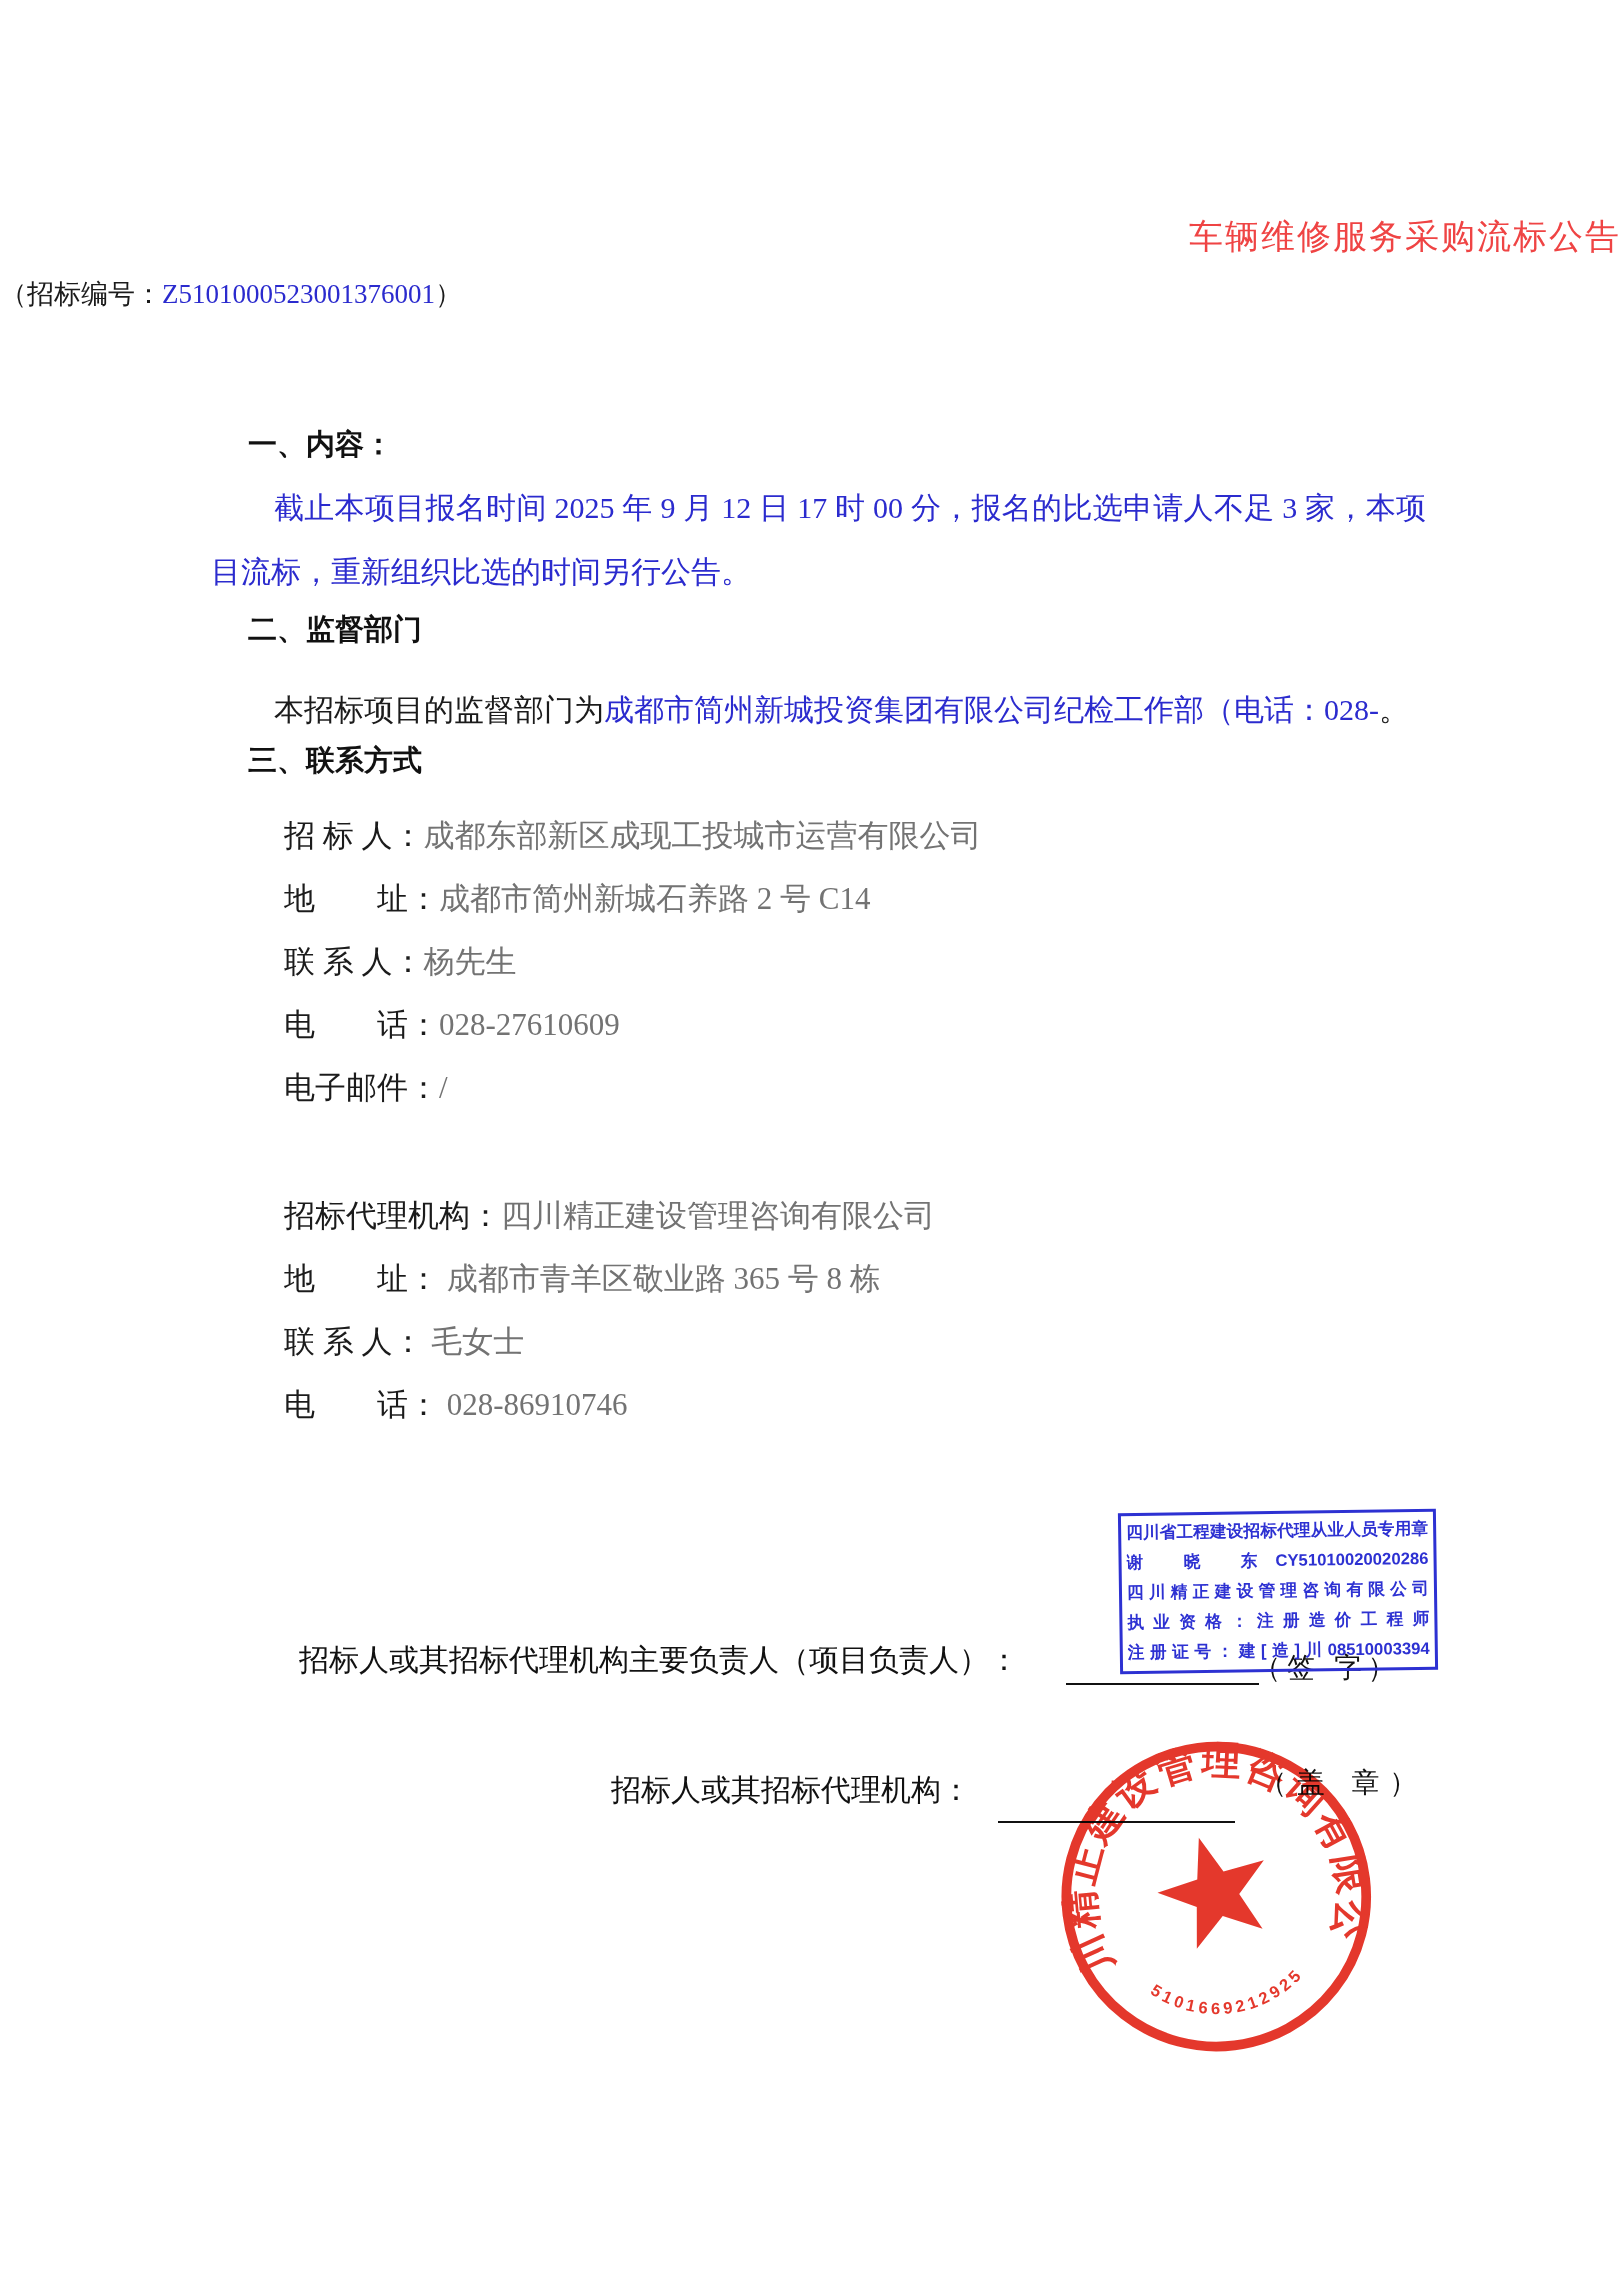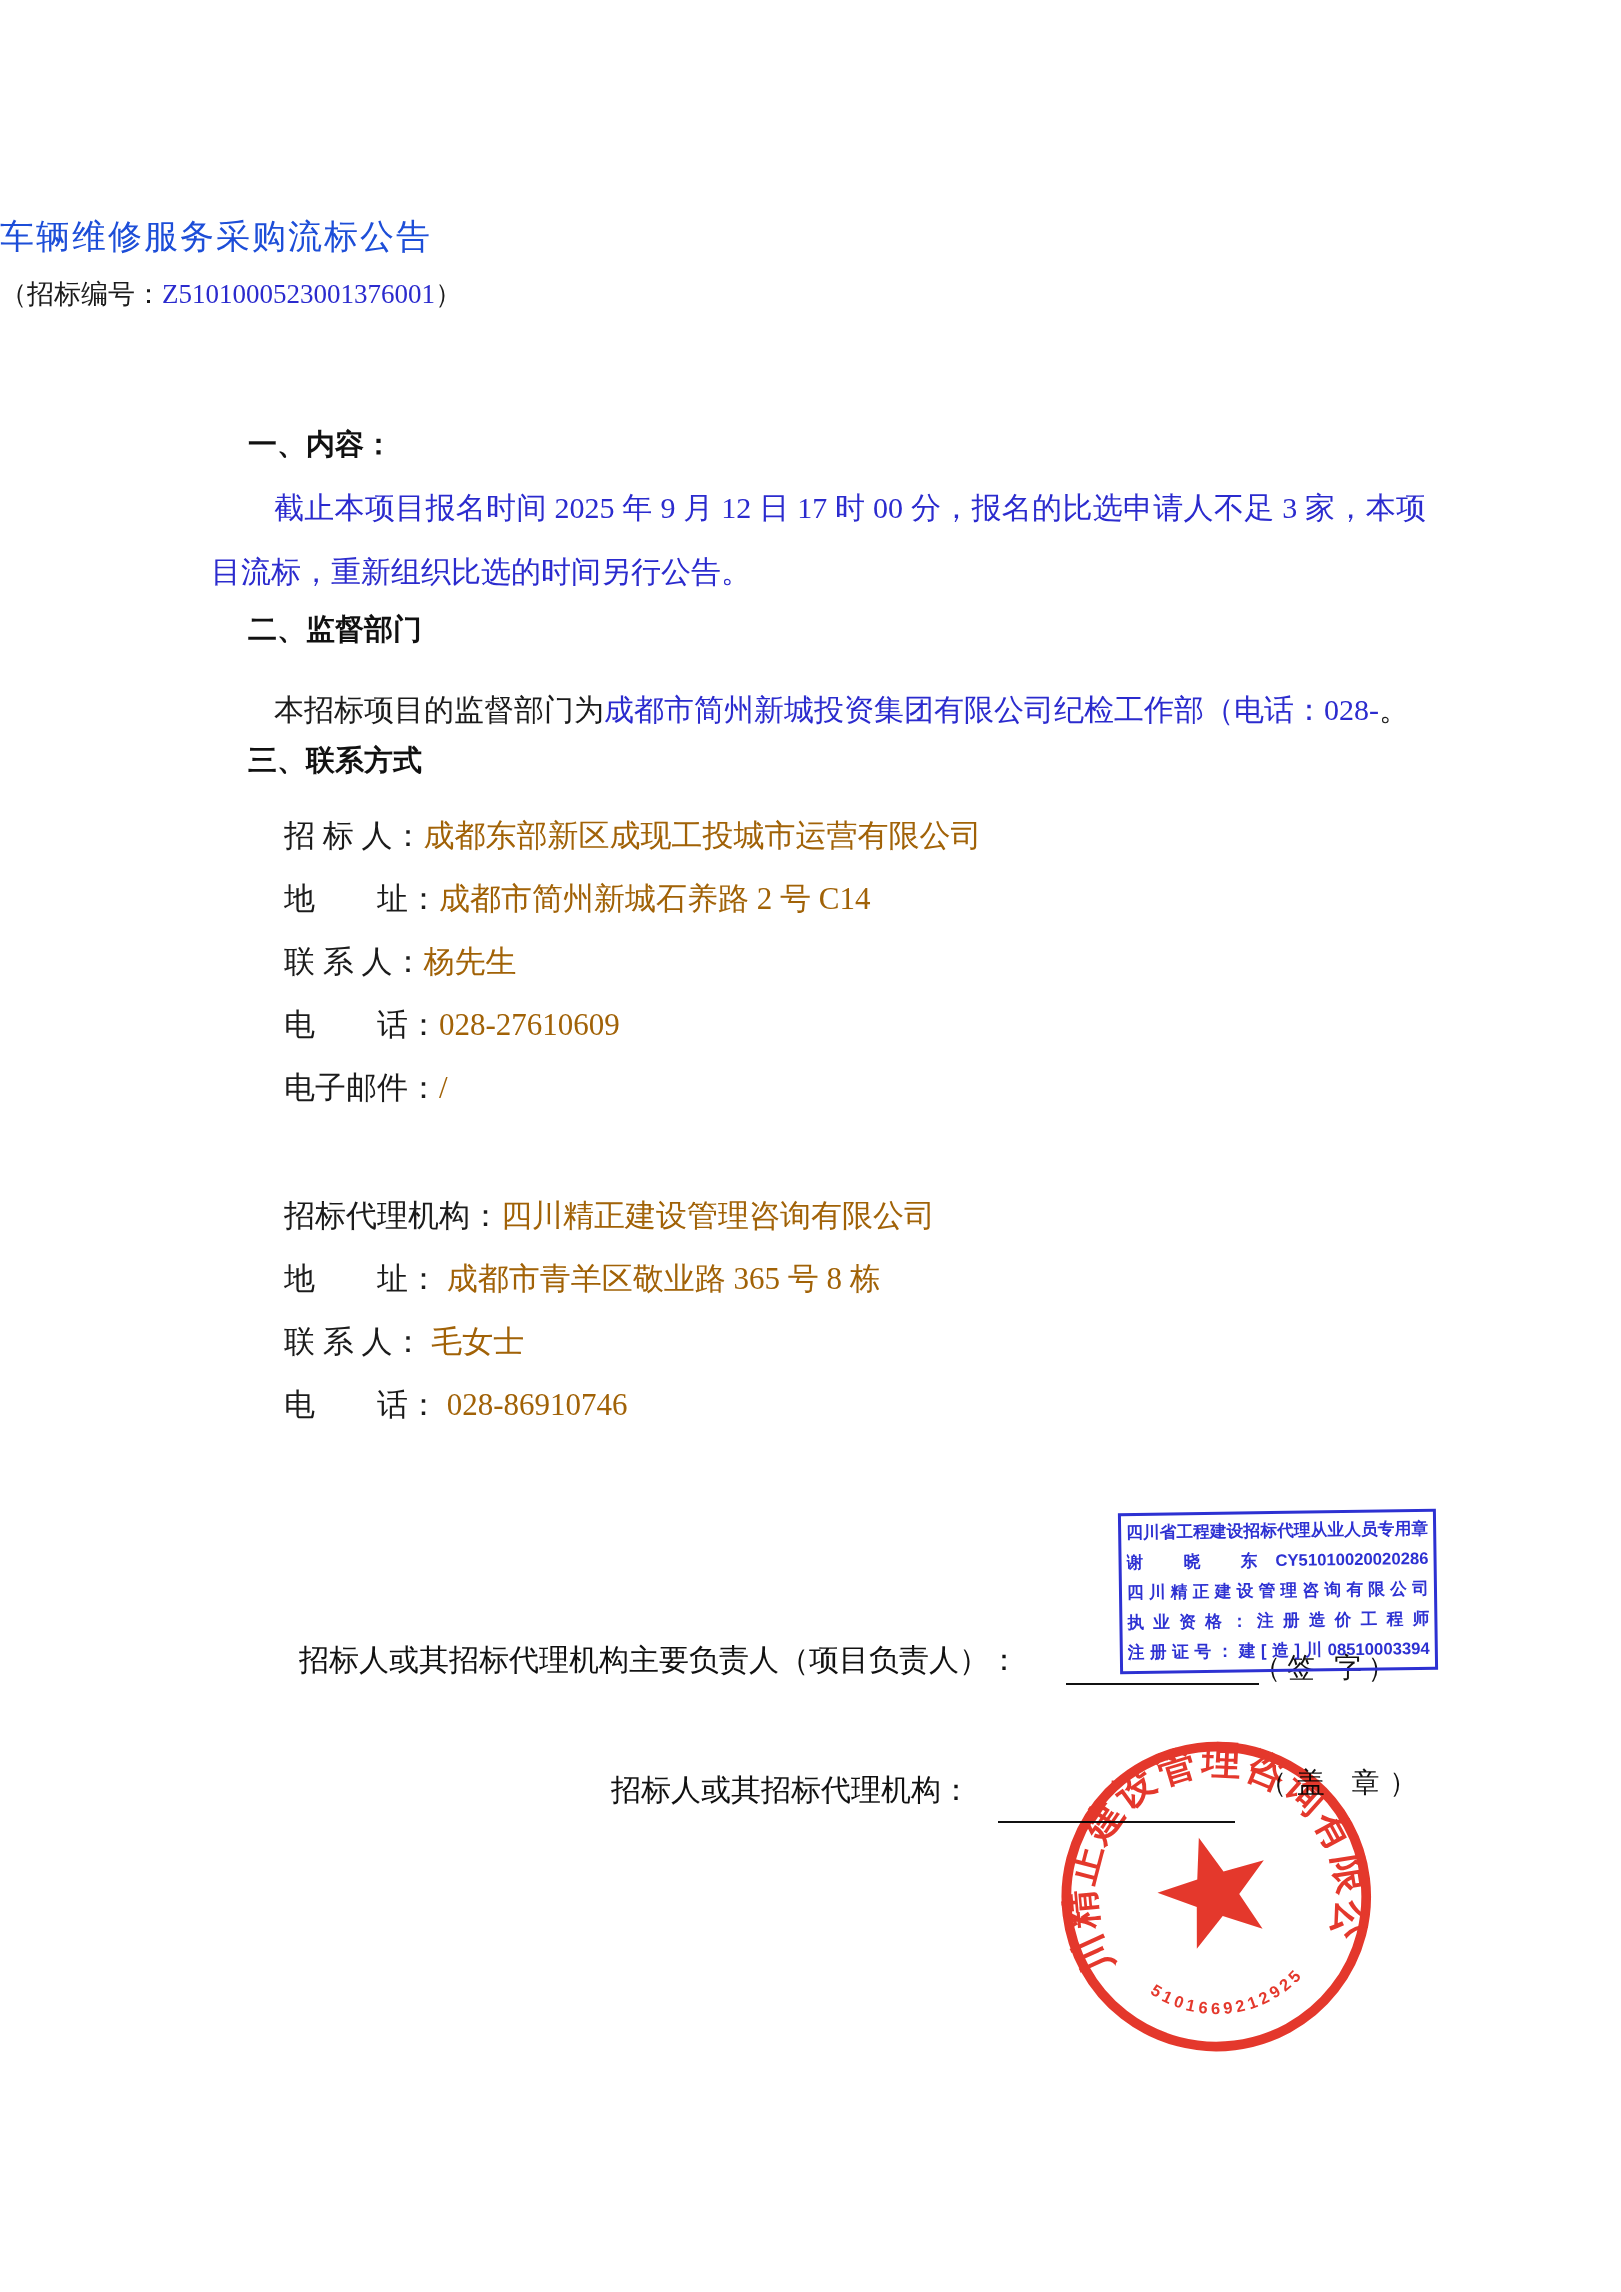--- a/index.html
+++ b/index.html
@@ -11,23 +11,23 @@
     overflow:hidden;
     font-family:"Liberation Serif","DejaVu Serif",serif;
     color:#1b1b1b;
   }
   .abs{position:absolute;}
   .blue{color:#2b2bce;}
   .black{color:#1b1b1b;}
 
   .doc-title{
     top:214px;left:0;width:1621px;
-    text-align:left;
+    text-align:right;
     font-size:34px;letter-spacing:2px;
-    color:#1d4ed8;
+    color:#ef4444;
   }
   .doc-subtitle{
     top:276px;left:0;width:1478px;
     text-align:left;
     font-size:27px;
   }
 
   .heading{
     font-family:"Liberation Sans","DejaVu Sans",sans-serif;
     font-weight:700;
@@ -50,21 +50,21 @@
   .p2{top:678px;}
 
   .contact-block{left:284px;width:1176px;}
   .block-a{top:804px;}
   .block-b{top:1184px;}
   .contact-row{
     height:63px;line-height:63px;
     font-size:31px;white-space:pre;
   }
   .contact-row .label{color:#1b1b1b;}
-  .contact-row .value{color:#a16207;margin-top:45px;}
+  .contact-row .value{color:#737373;margin-top:45px;}
 
   .sig-label{font-size:30px;color:#111;white-space:pre;}
   .sig1{top:1633px;left:299px;margin-top:7px;}
   .sig2{top:1770px;left:611px;}
   .sig-suffix{font-size:28px;color:#111;letter-spacing:5.9px;white-space:pre;}
   .suffix1{top:1649px;left:1253px;}
   .suffix2{top:1764px;left:1259px;letter-spacing:9.8px;}
   .underline{border-bottom:2.9px solid #111;}
   .ul1{top:1654px;left:1066px;width:193px;height:29px;}
   .ul2{top:1792px;left:998px;width:237px;height:29px;}

